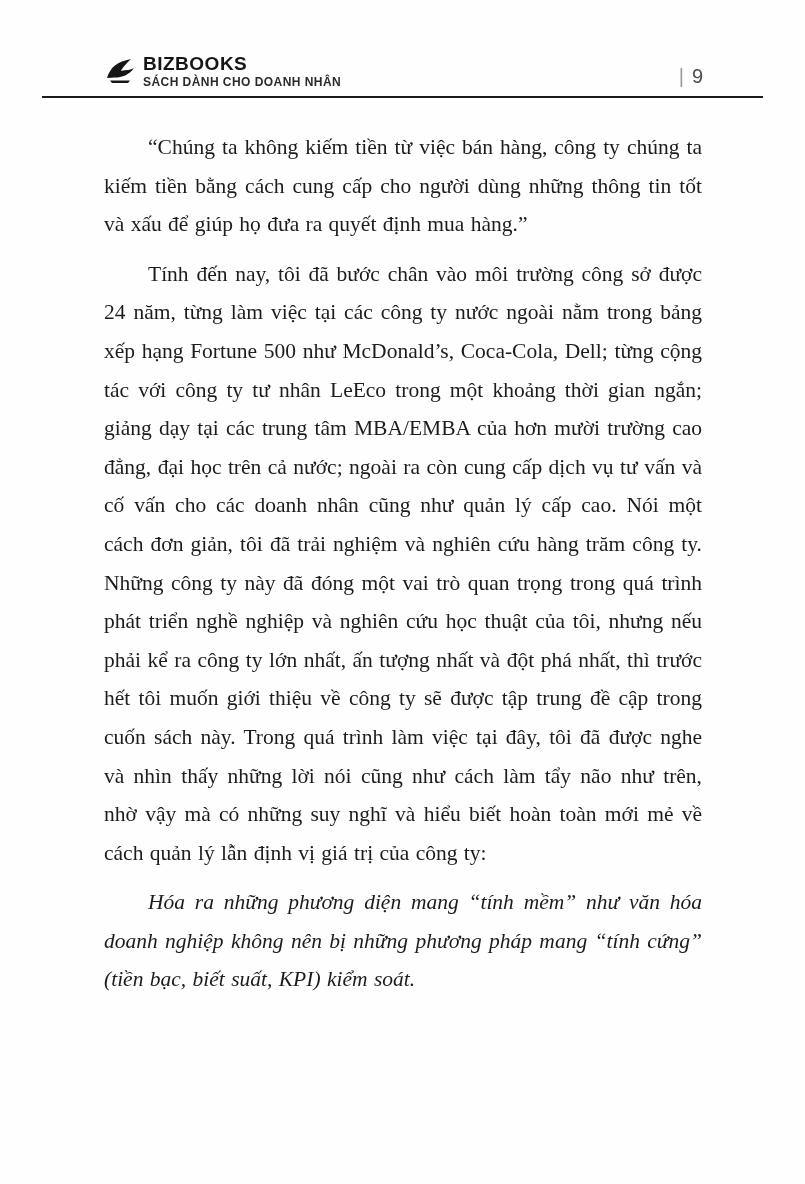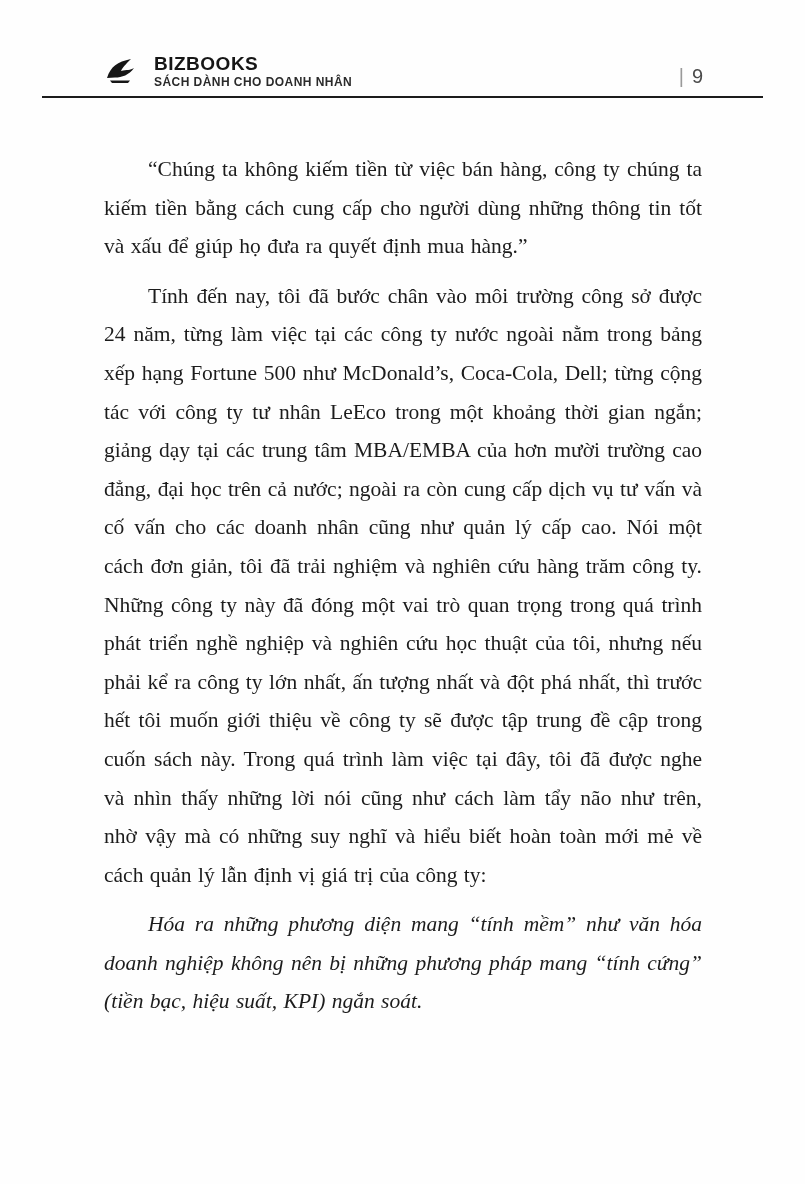--- a/index.html
+++ b/index.html
@@ -25,21 +25,21 @@
     height: 46px;
     display: flex;
     justify-content: space-between;
     align-items: flex-end;
     padding: 0 0 8px 0;
     border-bottom: 2px solid #1c1c1c;
   }
   .logo {
     display: flex;
     align-items: center;
-    gap: 18px;
+    gap: 7px;
     margin-left: 62px;
   }
   .logo-icon {
     display: inline-flex;
     width: 32px;
     height: 32px;
   }
   .logo-text { display: flex; flex-direction: column; line-height: 1; }
   .brand {
     font-family: "Liberation Sans", sans-serif;
@@ -67,21 +67,20 @@
   }
   .page-number .sep {
     color: #9a9a9a;
     font-weight: normal;
   }
   .content {
     position: absolute;
     top: 128px;
     left: 104px;
     width: 598px;
-    margin-top: 22px;
   }
   .para {
     font-size: 21.5px;
     line-height: 38.6px;
     text-align: justify;
     text-indent: 44px;
     color: #1c1c1c;
     margin-bottom: 11px;
     word-spacing: 1px;
   }
@@ -110,16 +109,16 @@
     </div>
     <div class="page-number">
       <span class="sep">|</span>
       <span class="num">9</span>
     </div>
   </header>
 
   <main class="content">
     <p class="para">“Chúng ta không kiếm tiền từ việc bán hàng, công ty chúng ta kiếm tiền bằng cách cung cấp cho người dùng những thông tin tốt và xấu để giúp họ đưa ra quyết định mua hàng.”</p>
     <p class="para">Tính đến nay, tôi đã bước chân vào môi trường công sở được 24 năm, từng làm việc tại các công ty nước ngoài nằm trong bảng xếp hạng Fortune 500 như McDonald’s, Coca-Cola, Dell; từng cộng tác với công ty tư nhân LeEco trong một khoảng thời gian ngắn; giảng dạy tại các trung tâm MBA/EMBA của hơn mười trường cao đẳng, đại học trên cả nước; ngoài ra còn cung cấp dịch vụ tư vấn và cố vấn cho các doanh nhân cũng như quản lý cấp cao. Nói một cách đơn giản, tôi đã trải nghiệm và nghiên cứu hàng trăm công ty. Những công ty này đã đóng một vai trò quan trọng trong quá trình phát triển nghề nghiệp và nghiên cứu học thuật của tôi, nhưng nếu phải kể ra công ty lớn nhất, ấn tượng nhất và đột phá nhất, thì trước hết tôi muốn giới thiệu về công ty sẽ được tập trung đề cập trong cuốn sách này. Trong quá trình làm việc tại đây, tôi đã được nghe và nhìn thấy những lời nói cũng như cách làm tẩy não như trên, nhờ vậy mà có những suy nghĩ và hiểu biết hoàn toàn mới mẻ về cách quản lý lẫn định vị giá trị của công ty:</p>
-    <p class="para italic-note">Hóa ra những phương diện mang “tính mềm” như văn hóa doanh nghiệp không nên bị những phương pháp mang “tính cứng” (tiền bạc, hiệu suất, KPI) ngắn soát.</p>
+    <p class="para italic-note">Hóa ra những phương diện mang “tính mềm” như văn hóa doanh nghiệp không nên bị những phương pháp mang “tính cứng” (tiền bạc, biết suất, KPI) kiểm soát.</p>
   </main>
 
 </div>
 
 </body></html>

